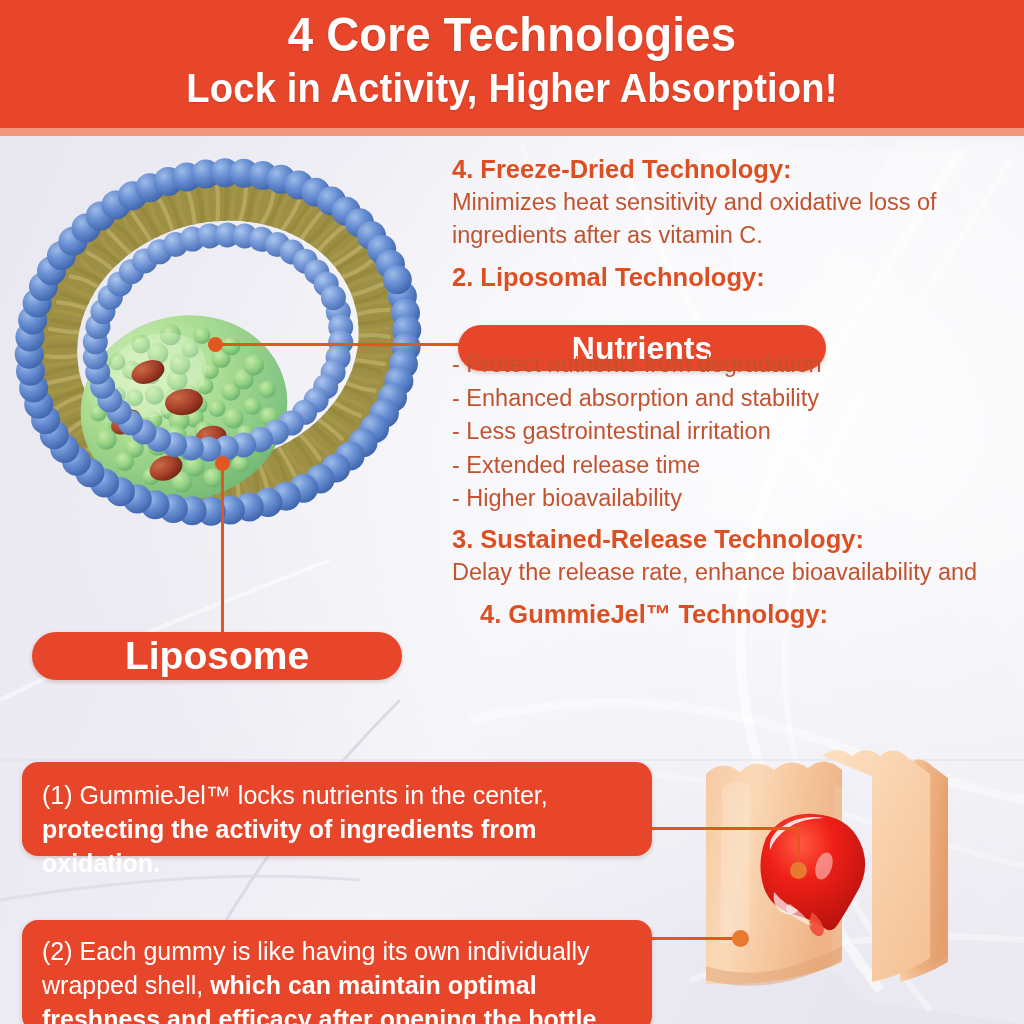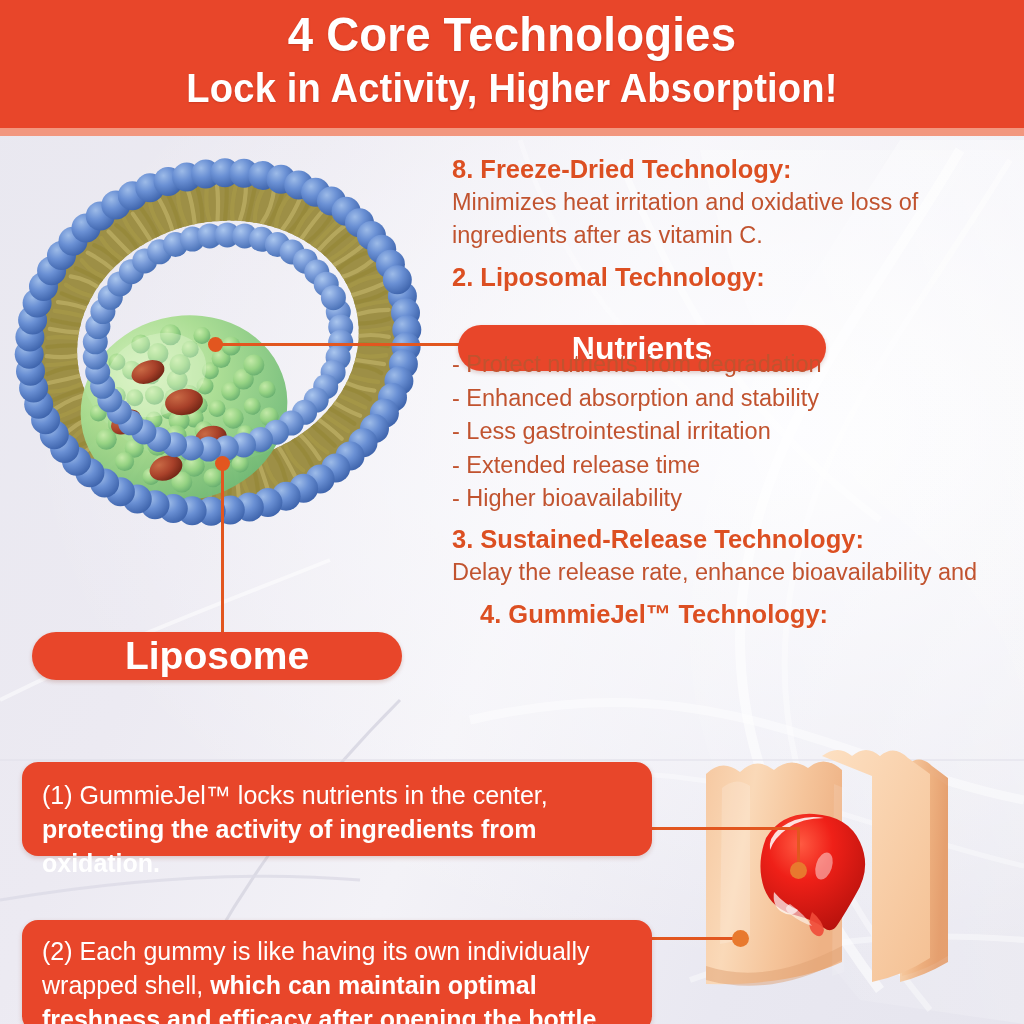--- a/index.html
+++ b/index.html
@@ -454,22 +454,22 @@
 
   <div class="pill pill-nutrients">
     <span>Nutrients</span>
   </div>
   <div class="pill pill-liposome">
     <span>Liposome</span>
   </div>
 
   <div class="rcol">
 
-    <div class="h-item">8. Freeze-Dried Technology:</div>
-    <div class="p-item">Minimizes heat irritation and oxidative loss of</div>
+    <div class="h-item">4. Freeze-Dried Technology:</div>
+    <div class="p-item">Minimizes heat sensitivity and oxidative loss of</div>
     <div class="p-item">ingredients after as vitamin C.</div>
 
     <div class="h-item" style="margin-top:8px;">2. Liposomal Technology:</div>
 
     <div style="height:54px;"></div>
 
     <ul class="bullets">
       <li>- Protect nutrients from degradation</li>
       <li>- Enhanced absorption and stability</li>
       <li>- Less gastrointestinal irritation</li>

